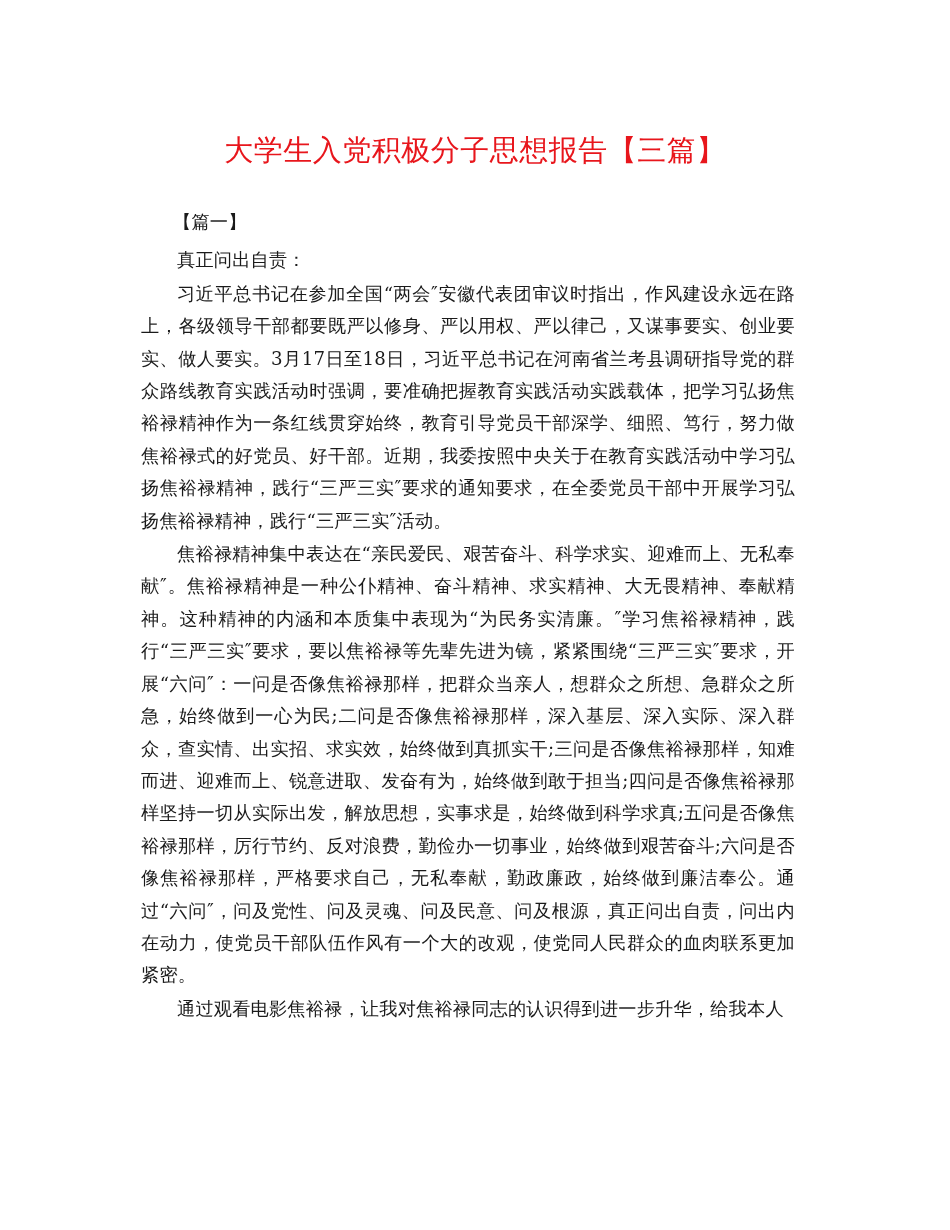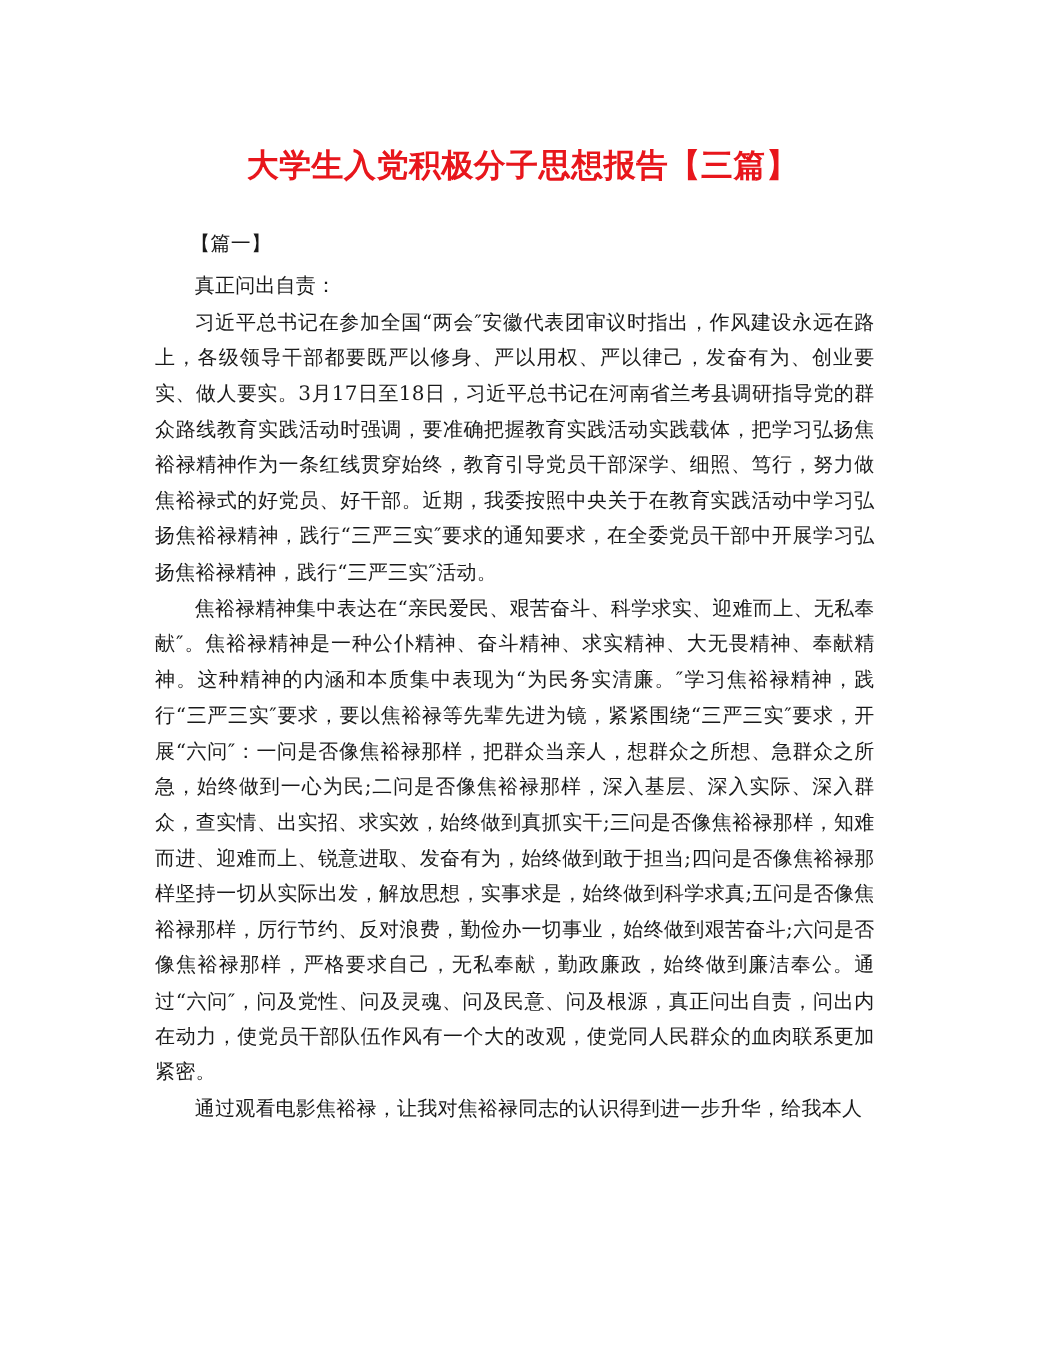--- a/index.html
+++ b/index.html
@@ -26,21 +26,21 @@
       position: absolute;
       top: 130px;
       left: 0;
       width: 950px;
       text-align: center;
       font-size: 29px;
       line-height: 40px;
       color: #e8161c;
       letter-spacing: 0.5px;
       margin: 0;
-      font-weight: bold;
+      font-weight: normal;
     }
     .body {
       position: absolute;
       left: 140px;
       top: 205px;
       width: 656px;
       font-size: 18.2px;
       line-height: 32.4px;
       text-align: justify;
       letter-spacing: 0.2px;
@@ -59,17 +59,17 @@
   </style>
 </head>
 <body>
 
 <div class="page">
   <h1 class="title">大学生入党积极分子思想报告【三篇】</h1>
 
   <div class="body">
     <p class="heading">【篇一】</p>
     <p class="salutation">真正问出自责：</p>
-    <p>习近平总书记在参加全国“两会″安徽代表团审议时指出，作风建设永远在路上，各级领导干部都要既严以修身、严以用权、严以律己，发奋有为、创业要实、做人要实。3月17日至18日，习近平总书记在河南省兰考县调研指导党的群众路线教育实践活动时强调，要准确把握教育实践活动实践载体，把学习弘扬焦裕禄精神作为一条红线贯穿始终，教育引导党员干部深学、细照、笃行，努力做焦裕禄式的好党员、好干部。近期，我委按照中央关于在教育实践活动中学习弘扬焦裕禄精神，践行“三严三实″要求的通知要求，在全委党员干部中开展学习弘扬焦裕禄精神，践行“三严三实″活动。</p>
+    <p>习近平总书记在参加全国“两会″安徽代表团审议时指出，作风建设永远在路上，各级领导干部都要既严以修身、严以用权、严以律己，又谋事要实、创业要实、做人要实。3月17日至18日，习近平总书记在河南省兰考县调研指导党的群众路线教育实践活动时强调，要准确把握教育实践活动实践载体，把学习弘扬焦裕禄精神作为一条红线贯穿始终，教育引导党员干部深学、细照、笃行，努力做焦裕禄式的好党员、好干部。近期，我委按照中央关于在教育实践活动中学习弘扬焦裕禄精神，践行“三严三实″要求的通知要求，在全委党员干部中开展学习弘扬焦裕禄精神，践行“三严三实″活动。</p>
     <p>焦裕禄精神集中表达在“亲民爱民、艰苦奋斗、科学求实、迎难而上、无私奉献″。焦裕禄精神是一种公仆精神、奋斗精神、求实精神、大无畏精神、奉献精神。这种精神的内涵和本质集中表现为“为民务实清廉。″学习焦裕禄精神，践行“三严三实″要求，要以焦裕禄等先辈先进为镜，紧紧围绕“三严三实″要求，开展“六问″：一问是否像焦裕禄那样，把群众当亲人，想群众之所想、急群众之所急，始终做到一心为民;二问是否像焦裕禄那样，深入基层、深入实际、深入群众，查实情、出实招、求实效，始终做到真抓实干;三问是否像焦裕禄那样，知难而进、迎难而上、锐意进取、发奋有为，始终做到敢于担当;四问是否像焦裕禄那样坚持一切从实际出发，解放思想，实事求是，始终做到科学求真;五问是否像焦裕禄那样，厉行节约、反对浪费，勤俭办一切事业，始终做到艰苦奋斗;六问是否像焦裕禄那样，严格要求自己，无私奉献，勤政廉政，始终做到廉洁奉公。通过“六问″，问及党性、问及灵魂、问及民意、问及根源，真正问出自责，问出内在动力，使党员干部队伍作风有一个大的改观，使党同人民群众的血肉联系更加紧密。</p>
     <p>通过观看电影焦裕禄，让我对焦裕禄同志的认识得到进一步升华，给我本人</p>
   </div>
 </div>
 
 </body></html>

